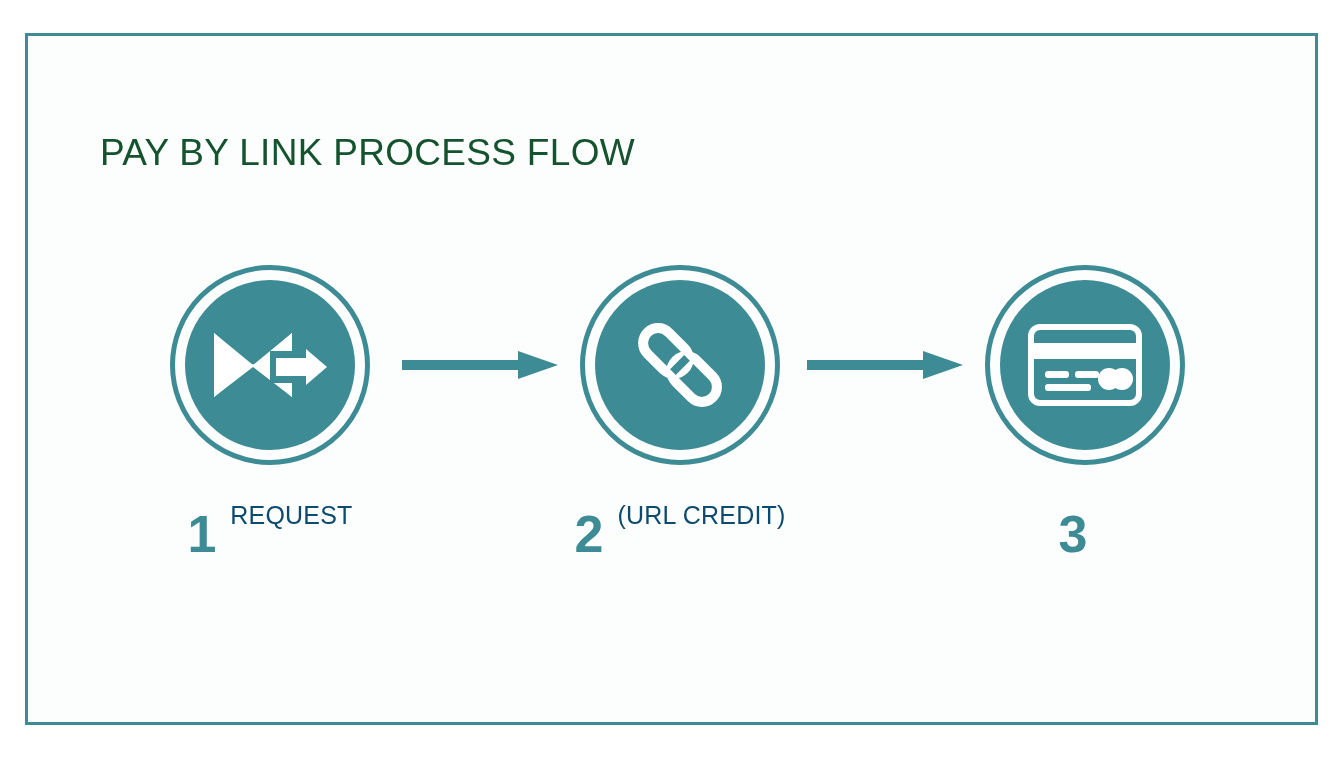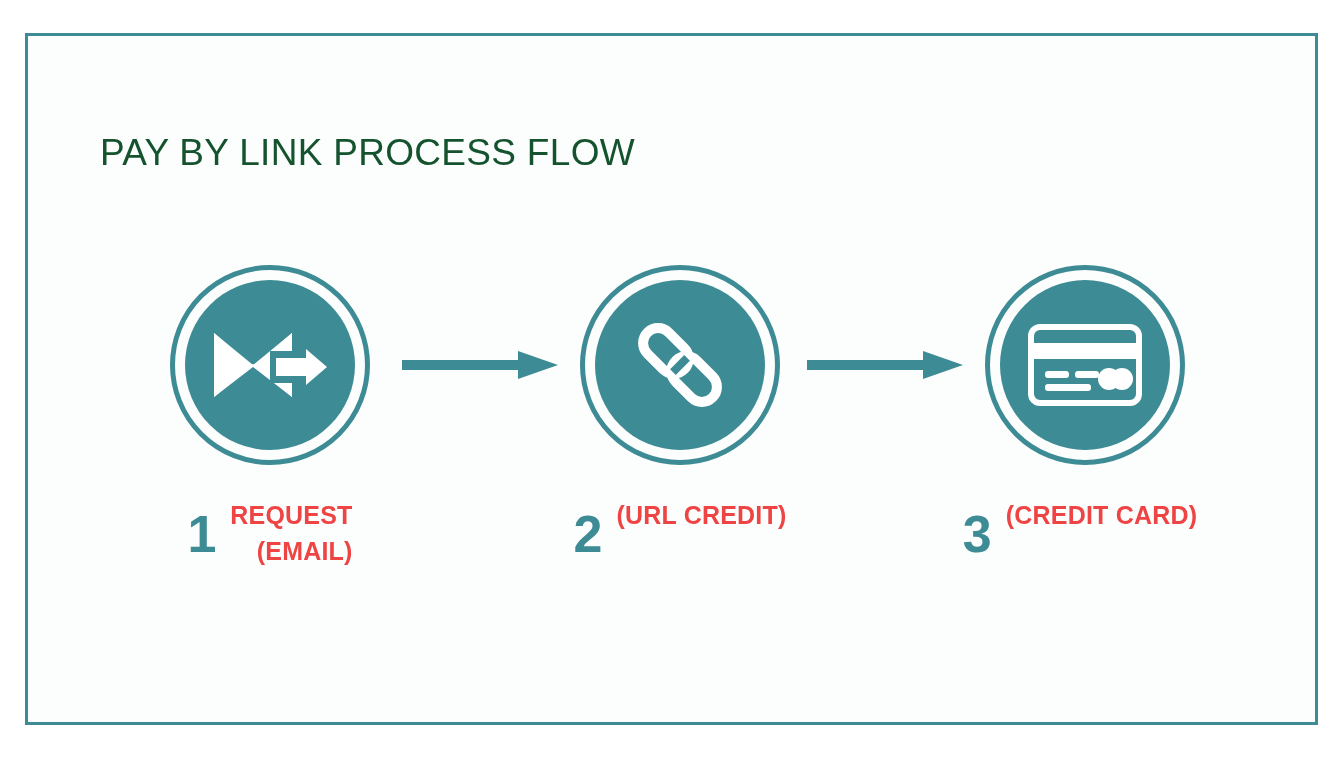--- a/index.html
+++ b/index.html
@@ -101,23 +101,23 @@
     font-size: 52px;
     font-weight: bold;
     color: #3d8b94;
     line-height: 1.0;
     margin-top: 10px;
     margin-right: 14px;
     flex: 0 0 auto;
   }
   .caption-text {
     flex: 0 0 auto;
-    text-align: right;
-    color: #ef4444;
-    font-weight: bold;
+    text-align: left;
+    color: #0c4a6e;
+    font-weight: normal;
     font-size: 25px;
     line-height: 1.42;
     letter-spacing: 0.2px;
     white-space: nowrap;
   }
 </style>
 </head>
 <body>
 
 <div id="canvas">
@@ -193,31 +193,29 @@
         <circle cx="82" cy="56" r="11" fill="#ffffff"></circle>
         <circle cx="95" cy="56" r="11" fill="#ffffff"></circle>
       </svg>
     </div>
   </div>
 
   <div class="caption" style="left:105px;">
     <div class="step-num">1</div>
     <div class="caption-text">
       <div>REQUEST</div>
-      <div>(EMAIL)</div>
     </div>
   </div>
 
   <div class="caption" style="left:515px;">
     <div class="step-num">2</div>
     <div class="caption-text">
       <div>(URL CREDIT)</div>
     </div>
   </div>
 
   <div class="caption" style="left:915px;">
     <div class="step-num">3</div>
     <div class="caption-text">
-      <div>(CREDIT CARD)</div>
     </div>
   </div>
 
 </div>
 
 </body></html>

